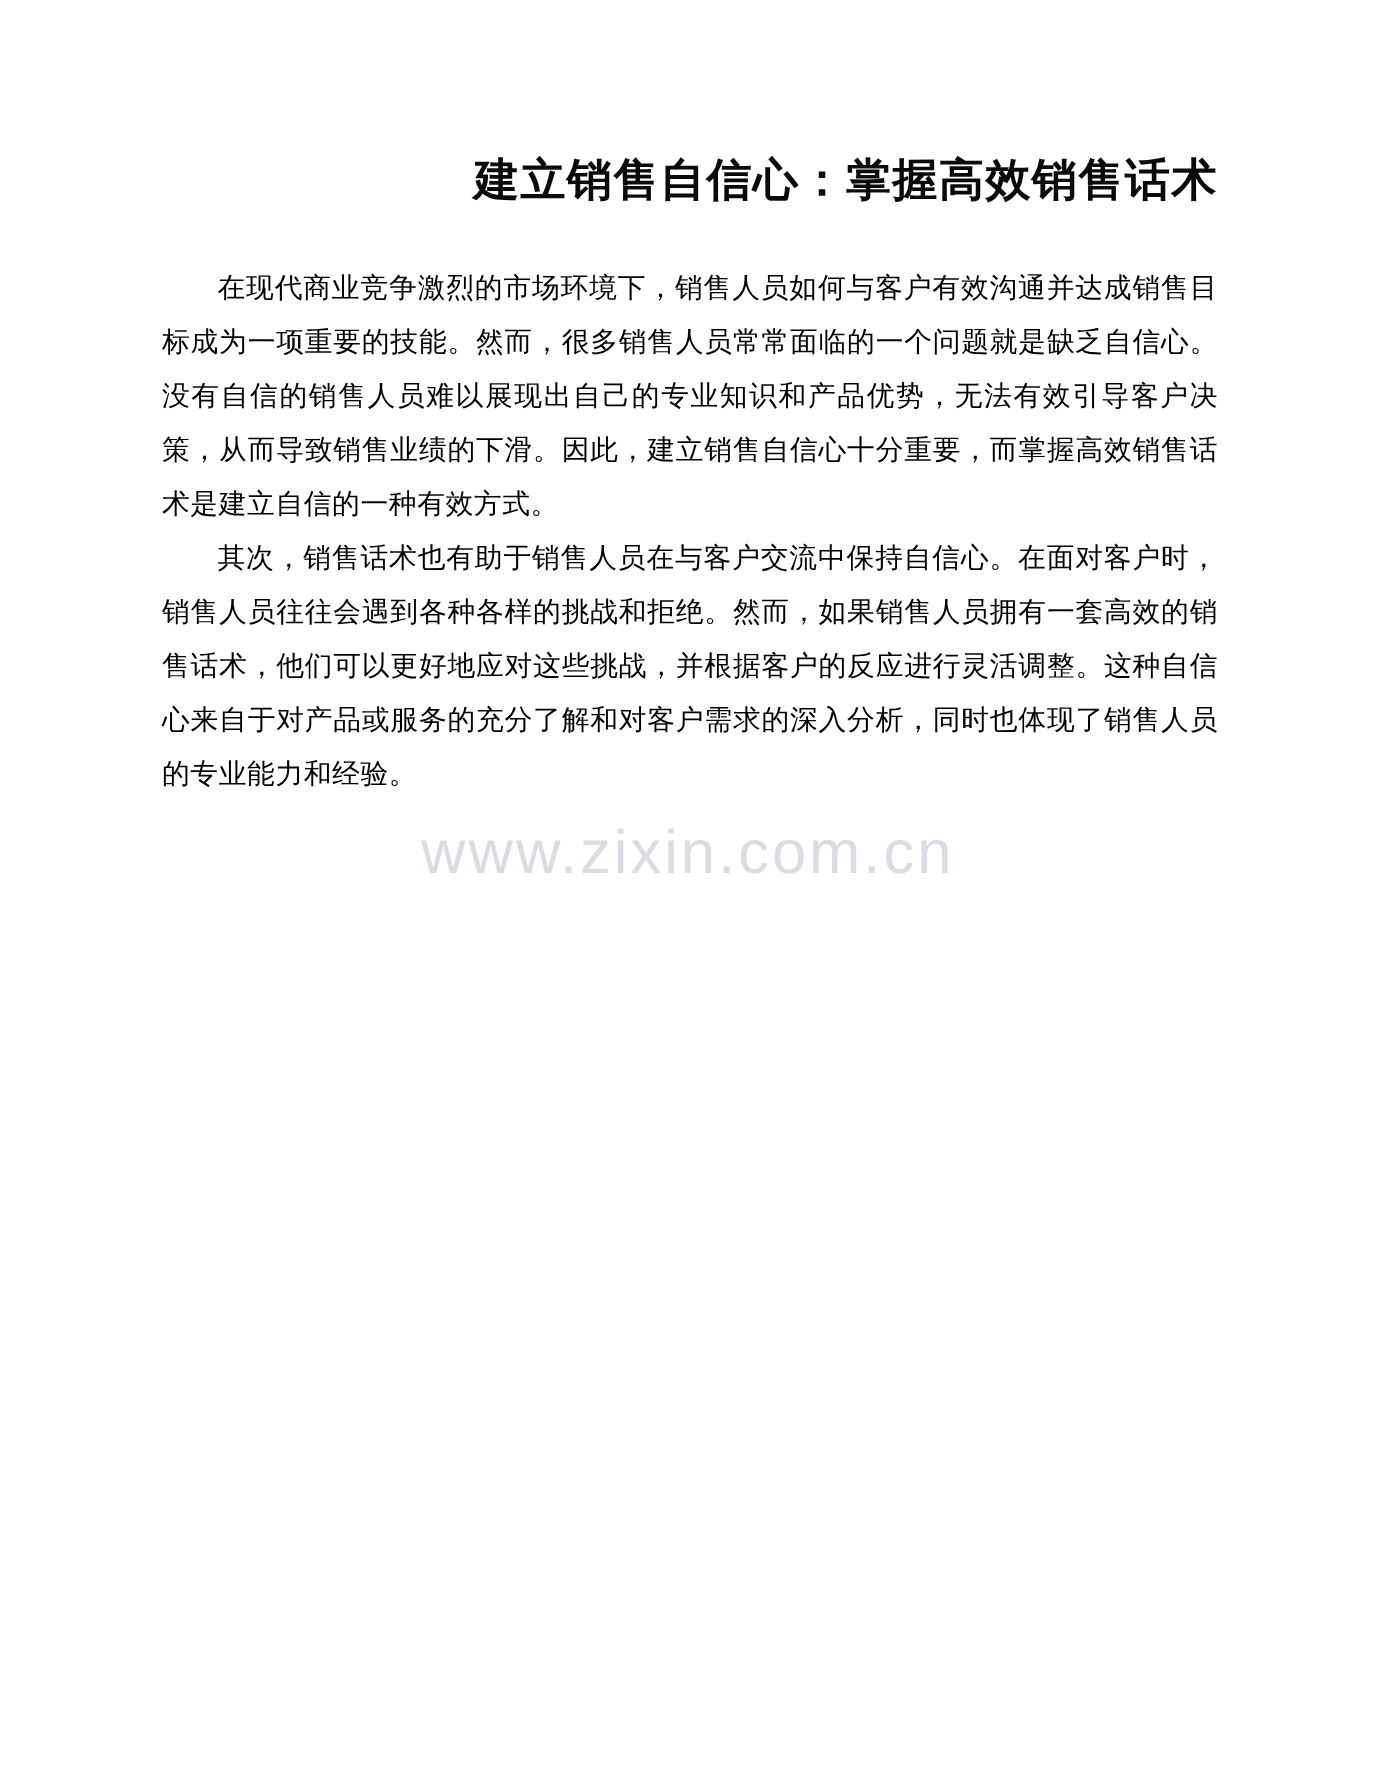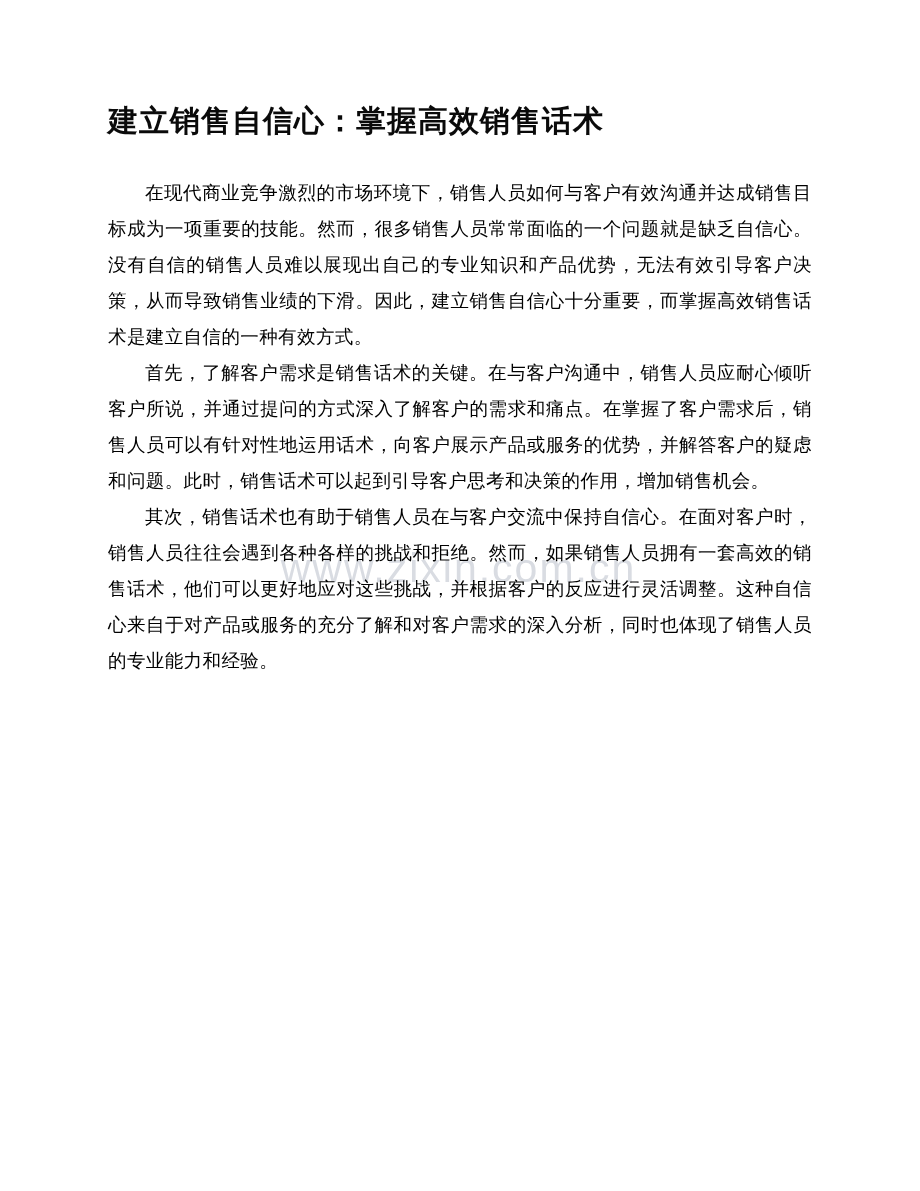--- a/index.html
+++ b/index.html
@@ -42,21 +42,21 @@
     position: relative;
     z-index: 1;
     padding: 0 108px;
     box-sizing: border-box;
   }
   .doc-title {
     font-family: "Liberation Sans", "DejaVu Sans", sans-serif;
     font-weight: bold;
     font-size: 30px;
     line-height: 1.2;
-    text-align: left;
+    text-align: right;
     letter-spacing: 1px;
     margin: 0;
     padding-top: 103px;
     color: #0a0a0a;
   }
   .body-block {
     margin-top: 36px;
   }
   p.para {
     margin: 0;
@@ -75,18 +75,17 @@
 <div class="page">
 
   <div class="watermark">www.zixin.com.cn</div>
 
   <div class="content">
 
     <h1 class="doc-title">建立销售自信心：掌握高效销售话术</h1>
 
     <div class="body-block">
       <p class="para">在现代商业竞争激烈的市场环境下，销售人员如何与客户有效沟通并达成销售目标成为一项重要的技能。然而，很多销售人员常常面临的一个问题就是缺乏自信心。没有自信的销售人员难以展现出自己的专业知识和产品优势，无法有效引导客户决策，从而导致销售业绩的下滑。因此，建立销售自信心十分重要，而掌握高效销售话术是建立自信的一种有效方式。</p>
-      <p class="para">首先，了解客户需求是销售话术的关键。在与客户沟通中，销售人员应耐心倾听客户所说，并通过提问的方式深入了解客户的需求和痛点。在掌握了客户需求后，销售人员可以有针对性地运用话术，向客户展示产品或服务的优势，并解答客户的疑虑和问题。此时，销售话术可以起到引导客户思考和决策的作用，增加销售机会。</p>
       <p class="para">其次，销售话术也有助于销售人员在与客户交流中保持自信心。在面对客户时，销售人员往往会遇到各种各样的挑战和拒绝。然而，如果销售人员拥有一套高效的销售话术，他们可以更好地应对这些挑战，并根据客户的反应进行灵活调整。这种自信心来自于对产品或服务的充分了解和对客户需求的深入分析，同时也体现了销售人员的专业能力和经验。</p>
     </div>
 
   </div>
 </div>
 
 </body></html>

